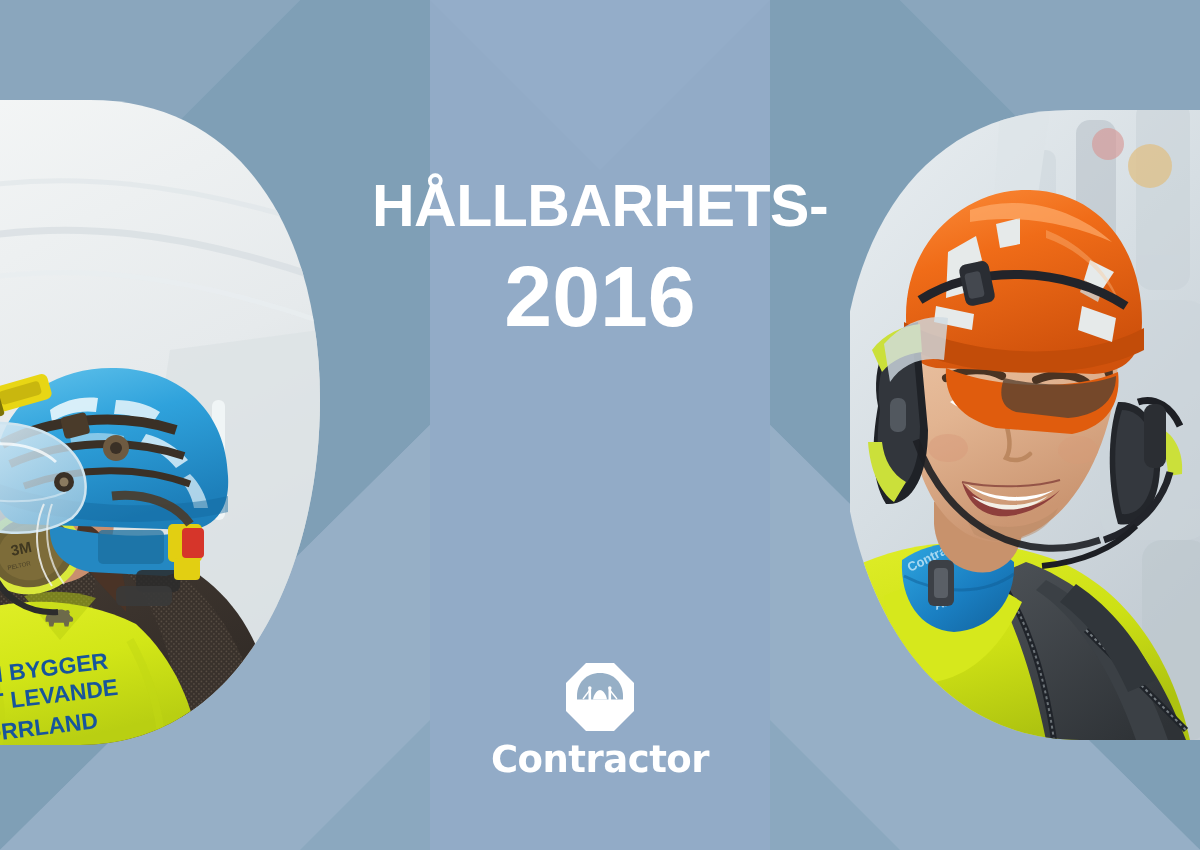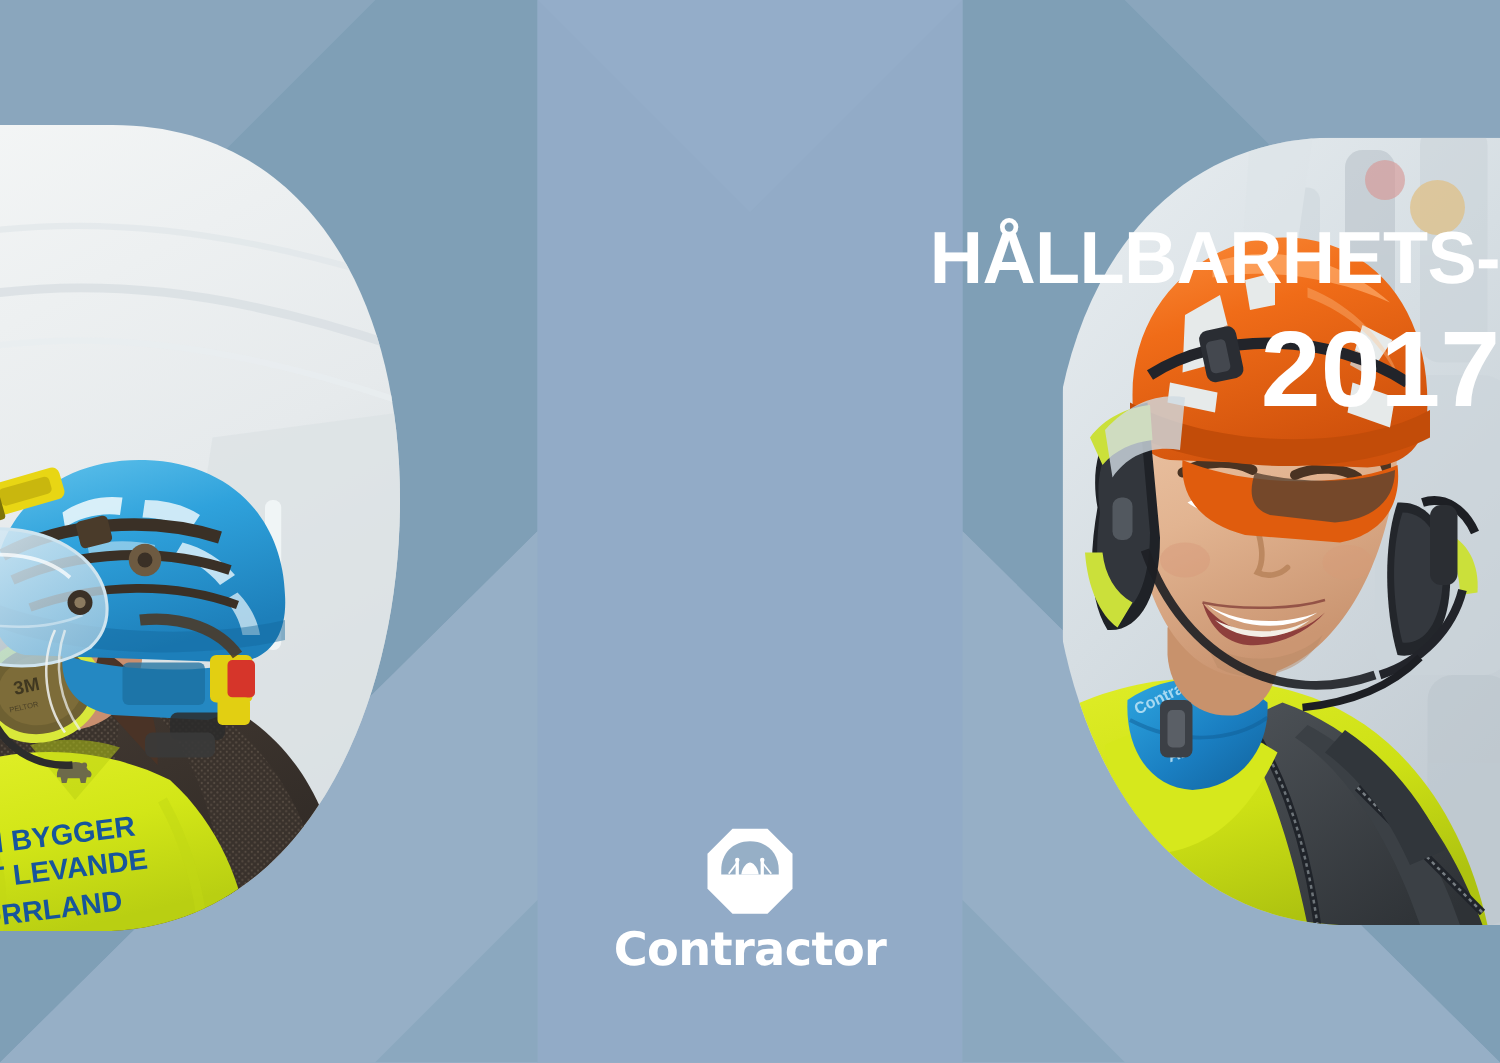--- a/index.html
+++ b/index.html
@@ -34,21 +34,21 @@
   #photo-right {
     right:-10px; top:110px;
     width:360px; height:630px;
   }
 
   
   #headline {
     position:absolute;
     left:0; right:0;
     top:178px;
-    text-align:right;
+    text-align:center;
     z-index:6;
   }
   #headline .line {
     display:block;
     color:#ffffff;
     font-weight:bold;
     letter-spacing:-0.5px;
     line-height:0.97;
     font-size:59px;
     text-transform:uppercase;
@@ -414,21 +414,21 @@
         <rect x="78" y="450" width="26" height="46" rx="6" fill="#3c4046"></rect>
         <rect x="84" y="458" width="14" height="30" rx="4" fill="#5a5f66"></rect>
 
         <path d="M 34 234 C 54 212 78 204 98 208 L 94 250 C 72 246 52 254 40 272 Z" fill="#cfdbe2" opacity="0.8"></path>
       </g>
     </svg>
   </div>
 
   <div id="headline">
     <span class="line">HÅLLBARHETS-</span>
-    <span class="year">2017</span>
+    <span class="year">2016</span>
   </div>
 
   <div id="logo-block">
     <svg id="logo-mark" width="72" height="72" viewBox="0 0 72 72" aria-hidden="true">
 
       <path d="M 22 2 L 50 2 L 70 22 L 70 50 L 50 70 L 22 70 L 2 50 L 2 22 Z" fill="#ffffff"></path>
 
       <g fill="#96afc6">
 
         <path d="M 36 12 C 22 12 13 22 13 35 L 13 40 L 59 40 L 59 35 C 59 22 50 12 36 12 Z"></path>

